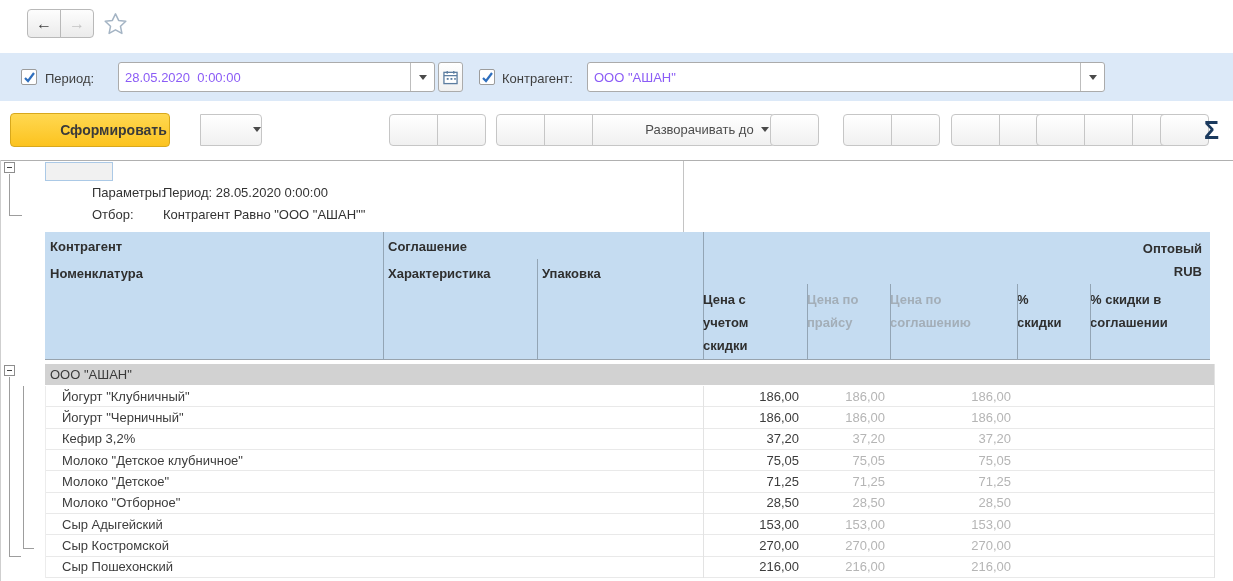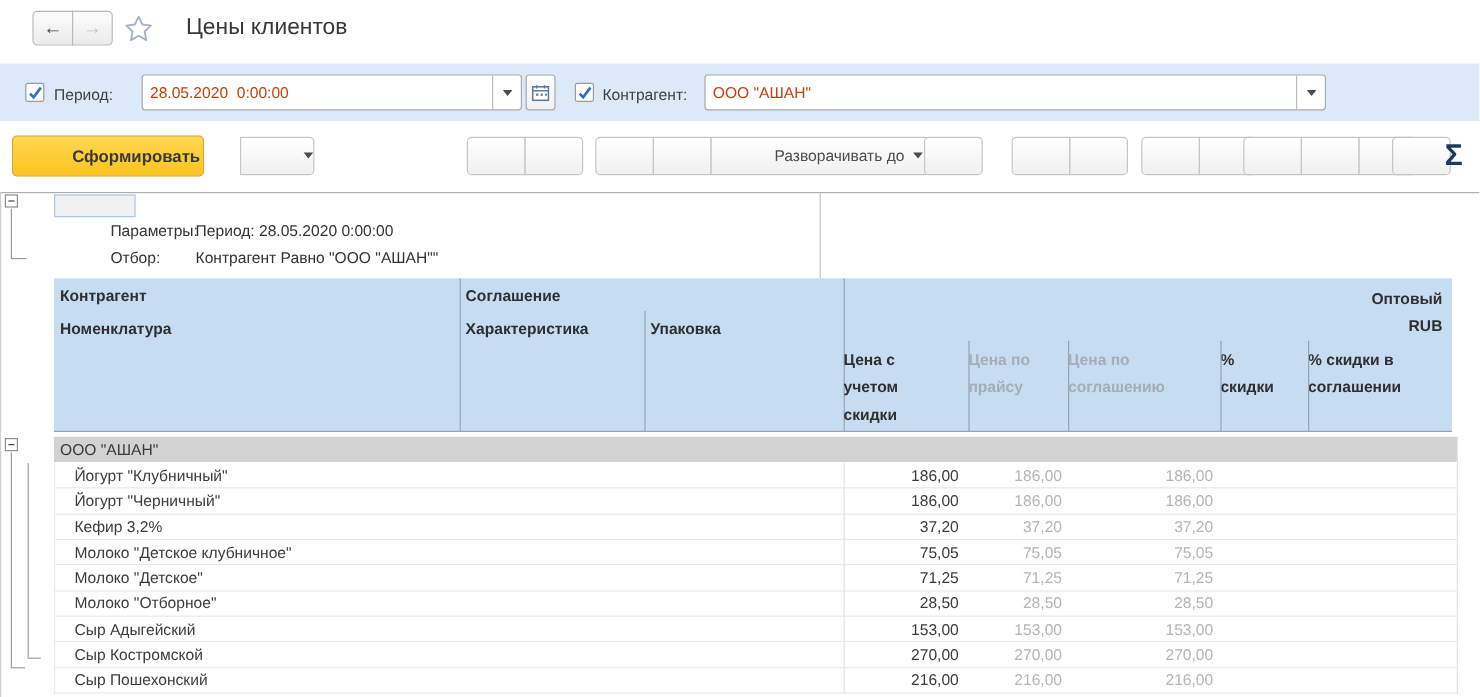--- a/index.html
+++ b/index.html
@@ -22,21 +22,21 @@
   
   #filterbar { position:absolute; top:53px; left:0; width:1233px; height:48px; background:#dce9f8;padding-left:27px; }
   .checkbox { position:absolute; width:16px; height:16px; top:16px; background:#fff;
     border:1px solid #9c9c9c; border-radius:2px; cursor:pointer; }
   .checkbox svg { display:none; position:absolute; left:1px; top:1px; }
   .checkbox.checked svg { display:block; }
   .flt-label { position:absolute; top:18px; color:#3f3f3f; }
   .field { position:absolute; top:9px; height:30px; background:#fff; border:1px solid #ababab;
     border-radius:3px; display:flex; }
   .field input { flex:1; border:0; outline:none; background:transparent; font:13px "Liberation Sans",sans-serif;
-    color:#c2410c; padding:0 6px; min-width:0; }
+    color:#8b5cf6; padding:0 6px; min-width:0; }
   .dd-btn { width:24px; border-left:1px solid #bdbdbd; display:flex; align-items:center; justify-content:center; cursor:pointer; }
   .tri { width:0; height:0; border-left:4px solid transparent; border-right:4px solid transparent; border-top:5px solid #4a4a4a; }
   .mini-btn { position:absolute; top:9px; height:30px; width:25px; background:linear-gradient(#fff,#f0f0f0);
     border:1px solid #ababab; border-radius:3px; display:flex; align-items:center; justify-content:center; cursor:pointer; }
 
   
   #toolbar { position:absolute; top:101px; left:0; width:1233px; height:57px; background:#fff; }
   .tb { position:absolute; top:50%; transform:translateY(-50%); display:flex; }
   .tbtn { height:32px; border:1px solid #c6c6c6; background:linear-gradient(#ffffff,#f0f0f0);
     display:flex; align-items:center; justify-content:center; color:#4d4d4d; cursor:pointer; font:13px "Liberation Sans",sans-serif;padding-left:47px; }
@@ -115,21 +115,20 @@
       </div>
       <div class="nav-btn last">
         <span class="nav-fwd">→</span>
       </div>
     </div>
     <span class="star">
       <svg width="27" height="26" viewBox="0 0 24 24">
           <path d="M12 2.6l2.9 6.1 6.6.8-4.9 4.6 1.3 6.6-5.9-3.3-5.9 3.3 1.3-6.6L2.5 9.5l6.6-.8z" fill="#ffffff" stroke="#a4b4c4" stroke-width="1.4" stroke-linejoin="round"></path>
         </svg>
     </span>
-    <div id="page-title">Цены клиентов</div>
   </div>
 
   <div id="filterbar">
     <span class="checkbox checked" style="left:21px">
       <svg width="13" height="13" viewBox="0 0 13 13">
         <polyline points="2,7 5,10 11,2" fill="none" stroke="#2f6fbe" stroke-width="2.2"></polyline>
         </svg>
     </span>
     <span class="flt-label" style="left:45px">Период:</span>
     <div class="field" style="left:118px; width:317px">

